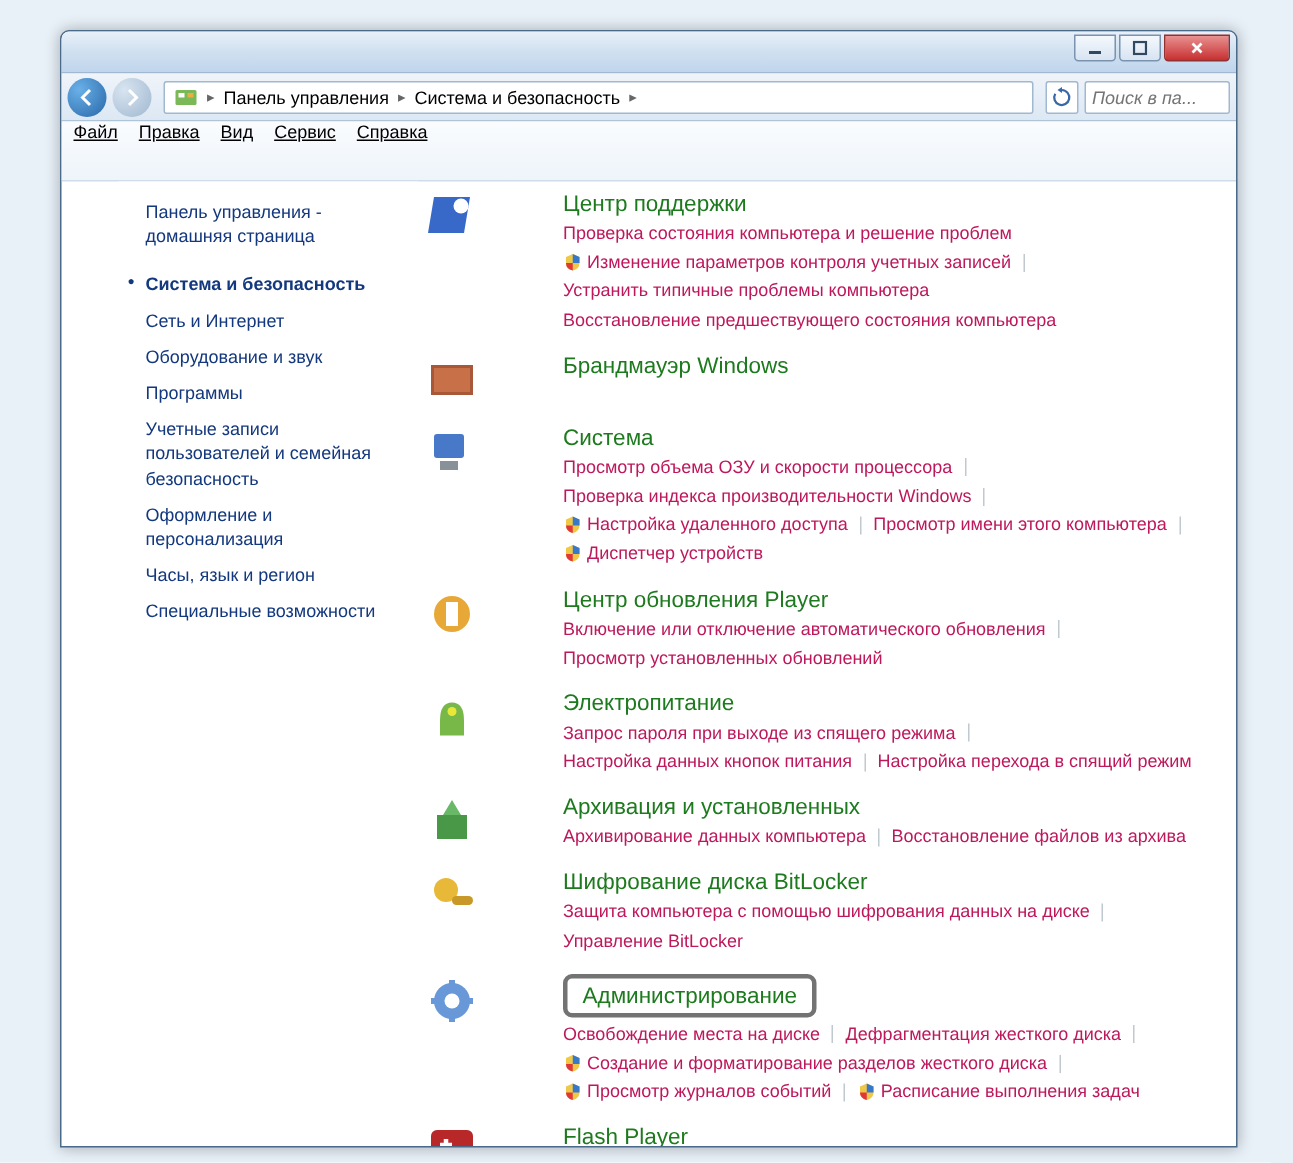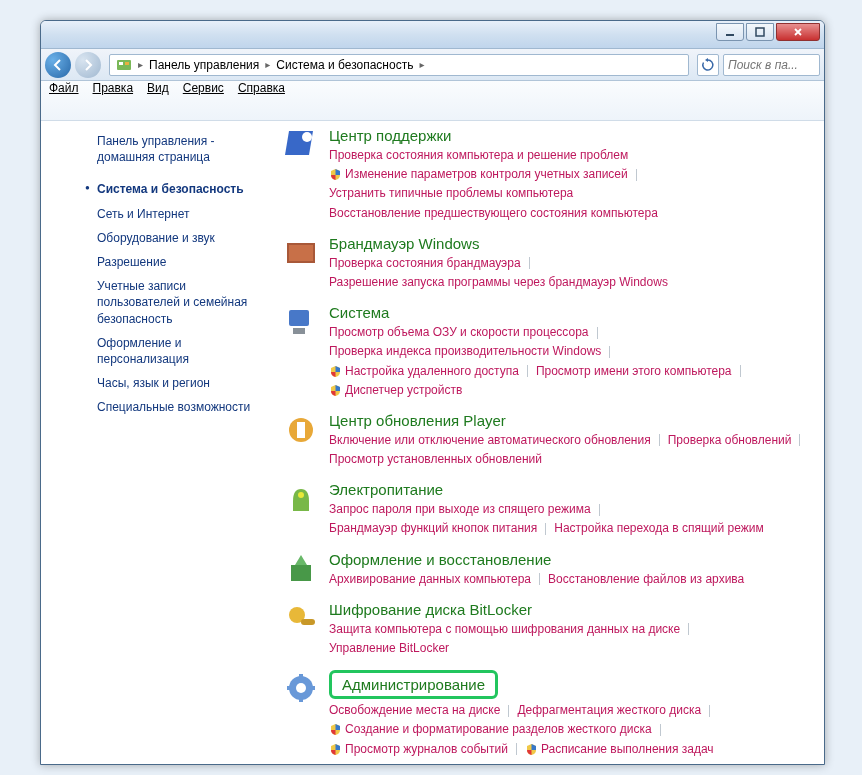--- a/index.html
+++ b/index.html
@@ -24,23 +24,23 @@
 .menu-item u { text-decoration: underline; }
 .body { display: flex; height: calc(100% - 82px); padding-left: 38px; }
 .sidebar { width: 200px; padding: 12px 8px 12px 18px; background: #fff; }
 .side-home { color: #13387e; margin-bottom: 12px; line-height: 1.35; cursor: pointer; }
 .side-item { color: #13387e; padding: 4px 0; cursor: pointer; line-height: 1.35; }
 .side-item.active { font-weight: bold; color: #13387e; position: relative; }
 .side-item.active::before { content: "●"; position: absolute; left: -12px; color: #13387e; font-size: 8px; top: 6px; }
 .content { flex: 1; overflow-y: auto; padding: 6px 12px 12px 4px; position: relative; }
 .category { display: flex; margin-bottom: 12px; }
 .cat-icon { width: 36px; height: 36px; margin-right: 10px; flex-shrink: 0; }
-.cat-body { flex: 1; }
+.cat-body { flex: 1; margin-left: 46px; }
 .cat-title { color: #1e7a1e; font-size: 15px; cursor: pointer; margin-bottom: 2px; display: inline-block; }
-.cat-title.highlighted { border: 3px solid #22c55e; border-radius: 6px; padding: 3px 10px; }
+.cat-title.highlighted { border: 3px solid #737373; border-radius: 6px; padding: 3px 10px; }
 .links { display: flex; flex-wrap: wrap; gap: 0; line-height: 1.6; }
 .link { color: #be185d; cursor: pointer; white-space: nowrap; display: inline-flex; align-items: center; }
 .link.sep::after { content: ""; border-right: 1px solid #c0c8d0; height: 12px; margin: 0 8px; }
 .shield { width: 13px; height: 13px; margin-right: 3px; }
 </style>
 </head>
 <body>
 
 <div class="window">
 
@@ -102,21 +102,21 @@
     <span class="menu-item"><u>Справка</u></span>
   </div>
 
   <div class="body">
     <div class="sidebar">
       <div class="side-home">Панель управления - домашняя страница</div>
       <div id="side-items">
           <div class="side-item active">Система и безопасность</div>
           <div class="side-item">Сеть и Интернет</div>
           <div class="side-item">Оборудование и звук</div>
-          <div class="side-item">Разрешение</div>
+          <div class="side-item">Программы</div>
           <div class="side-item">Учетные записи пользователей и семейная безопасность</div>
           <div class="side-item">Оформление и персонализация</div>
           <div class="side-item">Часы, язык и регион</div>
           <div class="side-item">Специальные возможности</div>
         </div>
     </div>
     <div class="content" id="content">
         <div class="category">
           <div class="cat-icon"><svg viewBox="0 0 36 36">
               <path d="M6 4 L30 4 L26 28 L2 28 Z" fill="#3868c8"></path>
@@ -136,24 +136,20 @@
             </div>
           </div>
         </div>
         <div class="category">
           <div class="cat-icon"><svg viewBox="0 0 36 36">
               <rect x="4" y="8" width="28" height="20" fill="#a85838"></rect>
               <rect x="6" y="10" width="24" height="16" fill="#c87048"></rect>
             </svg></div>
           <div class="cat-body">
             <div><span class="cat-title">Брандмауэр Windows</span></div>
-            <div class="links">
-              <span class="link sep">Проверка состояния брандмауэра</span>
-              <span class="link">Разрешение запуска программы через брандмауэр Windows</span>
-            </div>
           </div>
         </div>
         <div class="category">
           <div class="cat-icon"><svg viewBox="0 0 36 36">
               <rect x="6" y="6" width="20" height="16" rx="2" fill="#4878c8"></rect>
               <rect x="10" y="24" width="12" height="6" fill="#889098"></rect>
             </svg></div>
           <div class="cat-body">
             <div><span class="cat-title">Система</span></div>
             <div class="links">
@@ -175,46 +171,45 @@
         </div>
         <div class="category">
           <div class="cat-icon"><svg viewBox="0 0 36 36">
               <circle cx="18" cy="18" r="12" fill="#e8a838"></circle>
               <rect x="14" y="10" width="8" height="16" fill="#fff"></rect>
             </svg></div>
           <div class="cat-body">
             <div><span class="cat-title">Центр обновления Player</span></div>
             <div class="links">
               <span class="link sep">Включение или отключение автоматического обновления</span>
-              <span class="link sep">Проверка обновлений</span>
               <span class="link">Просмотр установленных обновлений</span>
             </div>
           </div>
         </div>
         <div class="category">
           <div class="cat-icon"><svg viewBox="0 0 36 36">
               <path d="M10 20 Q10 8 18 8 Q26 8 26 20 L26 30 L10 30 Z" fill="#78b848"></path>
               <circle cx="18" cy="14" r="3" fill="#e8e838"></circle>
             </svg></div>
           <div class="cat-body">
             <div><span class="cat-title">Электропитание</span></div>
             <div class="links">
               <span class="link sep">Запрос пароля при выходе из спящего режима</span>
-              <span class="link sep">Брандмауэр функций кнопок питания</span>
+              <span class="link sep">Настройка данных кнопок питания</span>
               <span class="link">Настройка перехода в спящий режим</span>
             </div>
           </div>
         </div>
         <div class="category">
           <div class="cat-icon"><svg viewBox="0 0 36 36">
               <rect x="8" y="14" width="20" height="16" fill="#489848"></rect>
               <path d="M18 4 L24 14 L12 14 Z" fill="#68b868"></path>
             </svg></div>
           <div class="cat-body">
-            <div><span class="cat-title">Оформление и восстановление</span></div>
+            <div><span class="cat-title">Архивация и установленных</span></div>
             <div class="links">
               <span class="link sep">Архивирование данных компьютера</span>
               <span class="link">Восстановление файлов из архива</span>
             </div>
           </div>
         </div>
         <div class="category">
           <div class="cat-icon"><svg viewBox="0 0 36 36">
               <circle cx="14" cy="14" r="8" fill="#e8b838"></circle>
               <rect x="18" y="18" width="14" height="6" rx="3" fill="#c89828"></rect>

